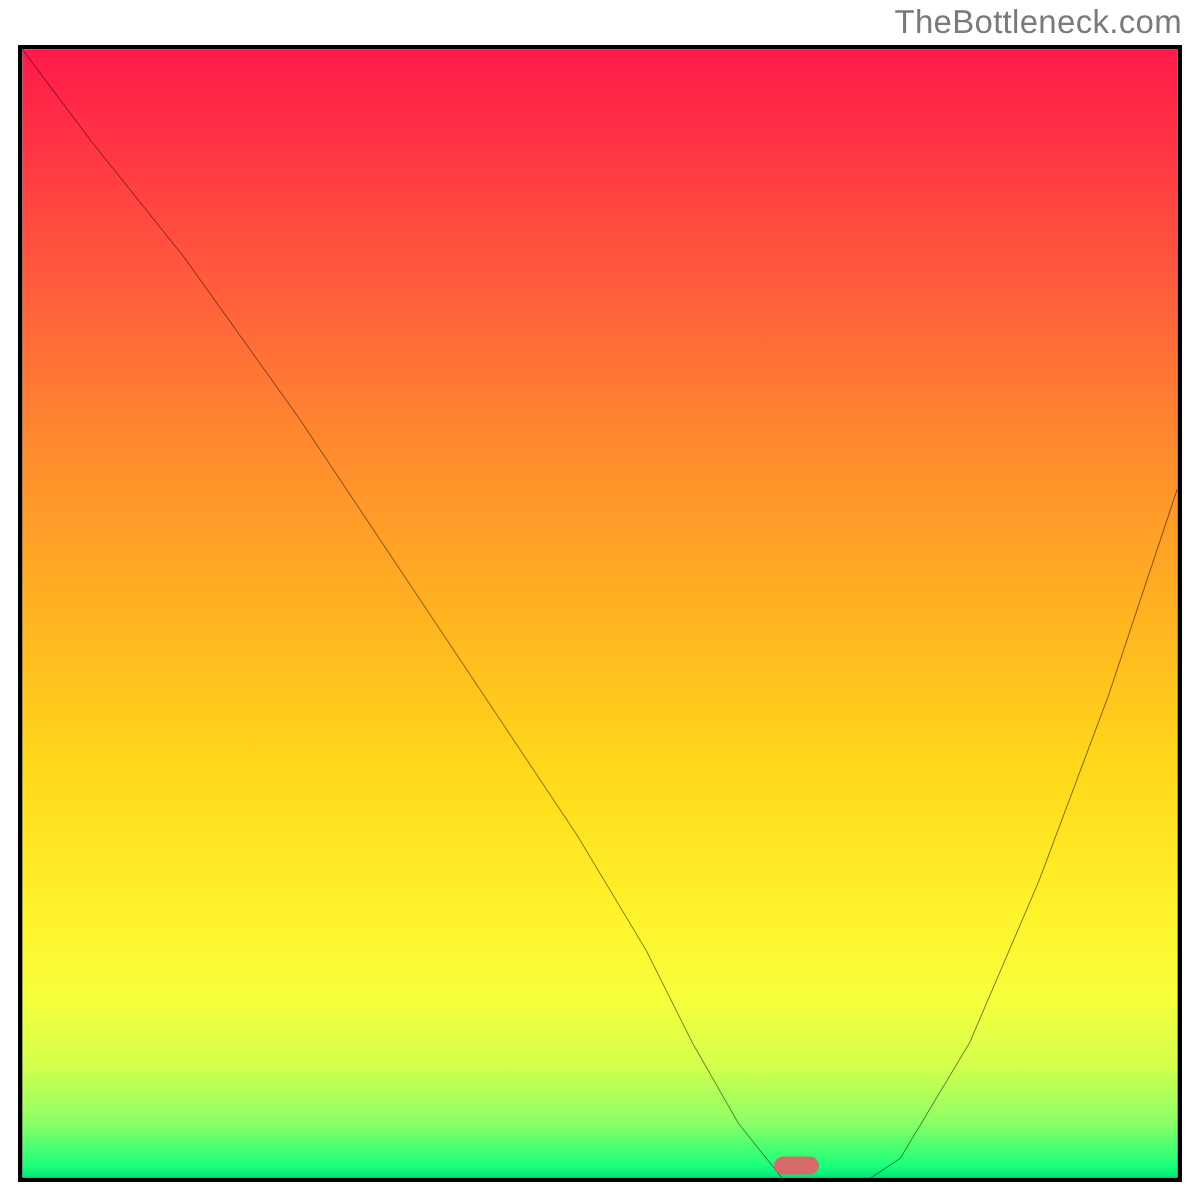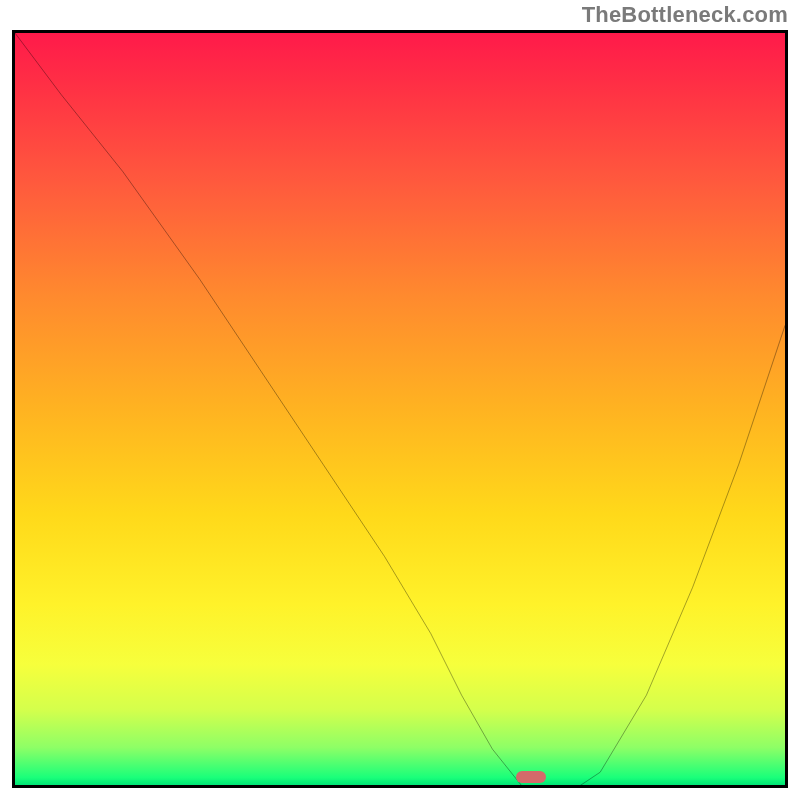--- a/index.html
+++ b/index.html
@@ -13,21 +13,21 @@
   .wrap {
     position: relative;
     width: 800px;
     height: 800px;
   }
   .attribution {
     position: absolute;
     top: 2px;
     right: 12px;
     font-size: 22px;
-    font-weight: 700;
+    font-weight: 400;
     color: #7a7a7a;
     letter-spacing: 0.2px;
     margin-left: 39px;
   }
   .plot {
     position: absolute;
     left: 12px;
     top: 30px;
     width: 776px;
     height: 758px;

